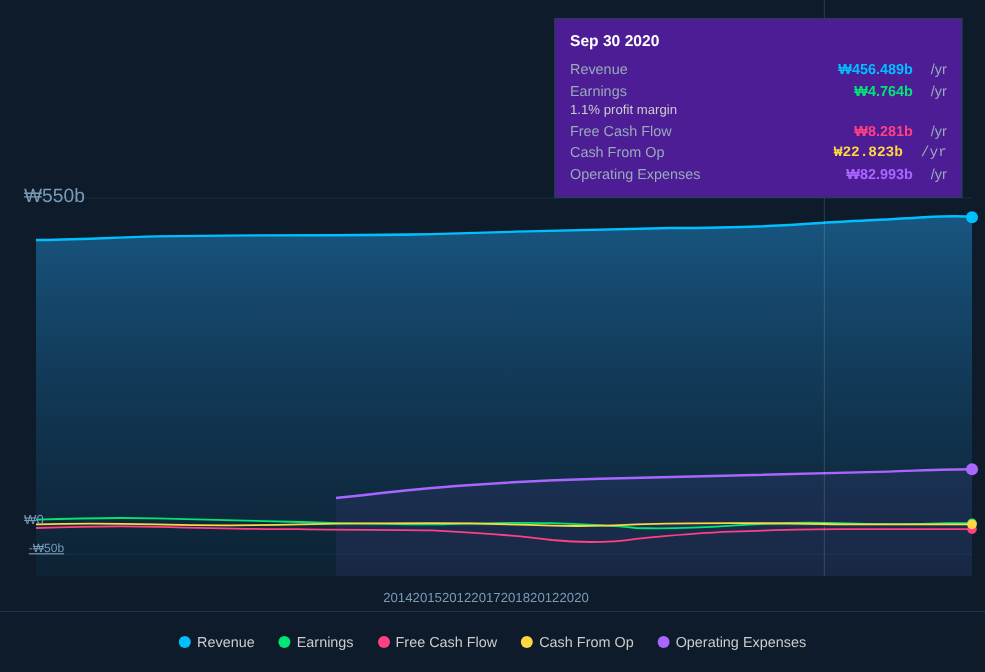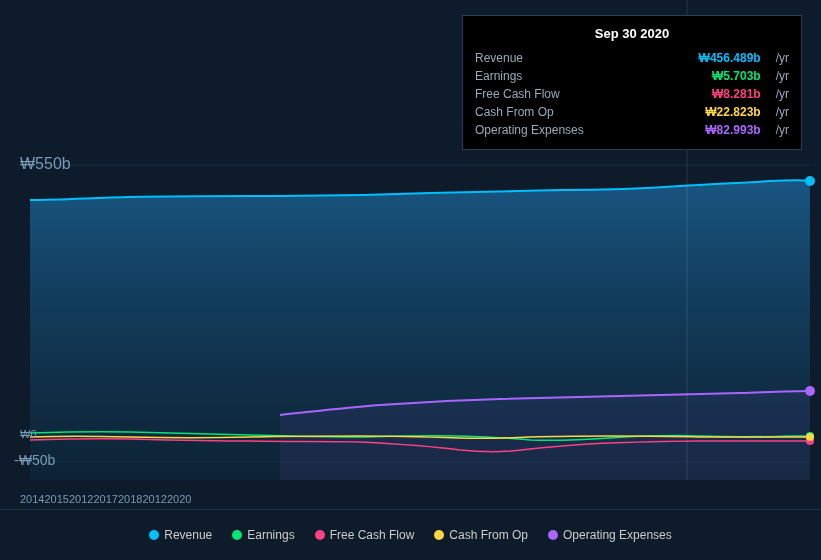--- a/index.html
+++ b/index.html
@@ -19,25 +19,24 @@
       width: 821px;
       height: 510px;
     }
 
     
     #tooltip {
       position: absolute;
       top: 15px;
       left: 462px;
       width: 340px;
-      background: #000000;
+      background: #4c1d95;
       border: 1px solid #2a3f55;
       padding: 10px 12px;
       z-index: 10;
-      text-align: center;
     }
 
     #tooltip-date {
       font-size: 13px;
       font-weight: bold;
       color: #fff;
       margin-bottom: 8px;
     }
 
     .tooltip-row {
@@ -49,54 +48,55 @@
     }
 
     .tooltip-label { color: #9ab; }
     .tooltip-value { font-weight: bold; }
     .tooltip-unit { color: #9ab; font-weight: normal; margin-left: 15px; }
     .tooltip-extra { color: #ccc; font-size: 11px; padding: 1px 0 2px 0; }
 
     .val-revenue { color: #00bfff; }
     .val-earnings { color: #00e676; }
     .val-fcf { color: #ff4081; }
-    .val-cashfromop { color: #ffd740; }
+    .val-cashfromop { color: #ffd740; font-family: Liberation Mono, monospace; }
     .val-opex { color: #aa66ff; }
 
     
     #y-top-label {
       position: absolute;
       top: 155px;
       left: 20px;
       font-size: 16px;
       color: #7a9ab5;
     }
     #y-zero-label {
       position: absolute;
       top: 428px;
       left: 20px;
       font-size: 11px;
       color: #7a9ab5;
     }
     #y-neg-label {
       position: absolute;
       top: 452px;
-      left: 14px;
-      font-size: 14px;
-      color: #7a9ab5;
+      left: 24px;
+      font-size: 10px;
+      color: #7a9ab5;
+      text-decoration: underline;
     }
 
     
     #x-axis {
       position: absolute;
       bottom: 55px;
       left: 0;
       width: 810px;
       display: flex;
-      justify-content: flex-start;
+      justify-content: center;
       padding: 0 20px;
     }
     .x-label {
       font-size: 11px;
       color: #7a9ab5;
     }
 
     
     #legend {
       position: absolute;
@@ -198,23 +198,24 @@
   <div class="tooltip-row">
     <span class="tooltip-label">Revenue</span>
     <span class="tooltip-value val-revenue">
       <span>₩456.489b</span><span class="tooltip-unit">/yr</span>
     </span>
   </div>
 
   <div class="tooltip-row">
     <span class="tooltip-label">Earnings</span>
     <span class="tooltip-value val-earnings">
-      <span>₩5.703b</span><span class="tooltip-unit">/yr</span>
-    </span>
-  </div>
+      <span>₩4.764b</span><span class="tooltip-unit">/yr</span>
+    </span>
+  </div>
+  <div class="tooltip-extra">1.1% profit margin</div>
 
   <div class="tooltip-row">
     <span class="tooltip-label">Free Cash Flow</span>
     <span class="tooltip-value val-fcf">
       <span>₩8.281b</span><span class="tooltip-unit">/yr</span>
     </span>
   </div>
 
   <div class="tooltip-row">
     <span class="tooltip-label">Cash From Op</span>

